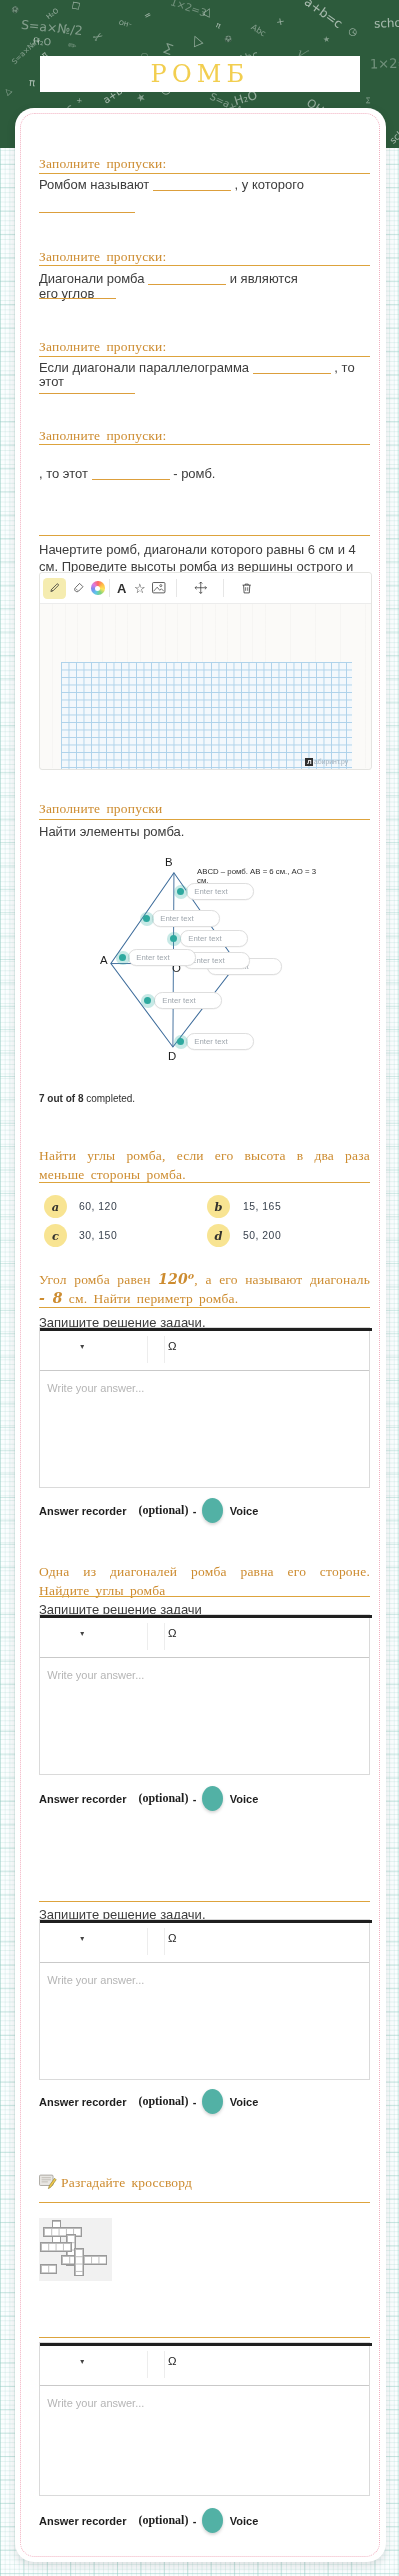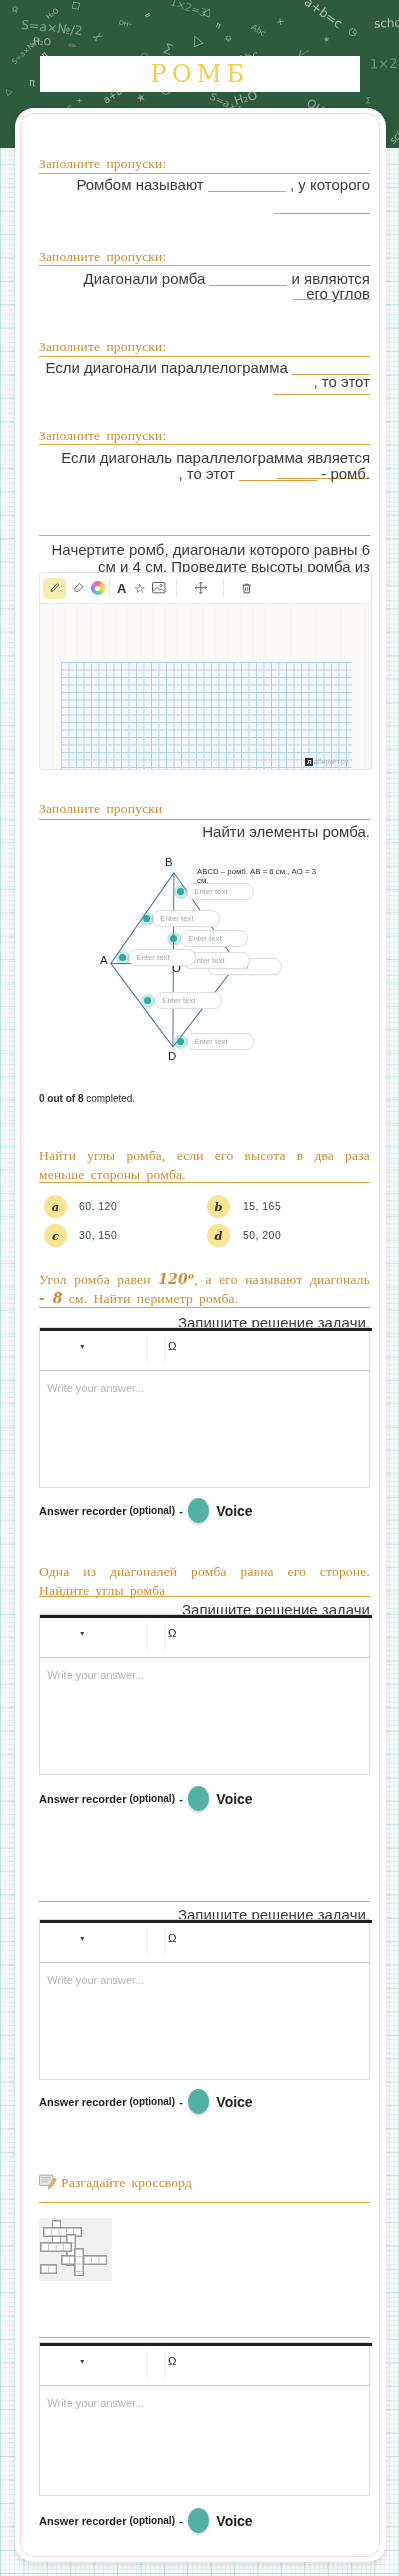--- a/index.html
+++ b/index.html
@@ -20,21 +20,21 @@
     display:flex;align-items:center;justify-content:center;}
   .banner-title{font-family:"DejaVu Serif",serif;font-size:24px;color:#f2ce4f;letter-spacing:5.2px;}
   
   .card{position:absolute;left:14.6px;top:108px;width:371px;height:2454px;background:#fff;
     border-radius:19px;box-shadow:0 3.1px 9.4px rgba(0,0,0,.12);}
   .dotted{position:absolute;left:5.2px;top:4.7px;right:5.2px;bottom:4.7px;border:1px dotted #f2afc0;border-radius:14.6px;pointer-events:none;}
   
   .sec-h{position:absolute;left:39px;width:331px;font-family:"Liberation Serif",serif;font-size:13.5px;
     color:#cd8c30;letter-spacing:0.2px;word-spacing:2.6px;line-height:19px;text-align:justify;}
   .hr{position:absolute;left:39px;width:331px;height:0;border-top:0.8px solid #dda33c;}
-  .body-t{position:absolute;left:39px;width:331px;font-size:15px;color:#3c3c3c;line-height:13.5px;text-align:right;}
+  .body-t{position:absolute;left:39px;width:331px;font-size:13px;color:#3c3c3c;line-height:13.5px;}
   .blank{display:inline-block;height:8.8px;border-bottom:0.8px solid #dc9f3c;vertical-align:-2.1px;}
   .hand{font-family:"DejaVu Serif",serif;font-style:italic;font-weight:bold;font-size:14px;}
   
   .dwidget{position:absolute;left:39px;top:572px;width:331px;height:196px;border:0.5px solid #e4e4e1;border-radius:3.1px;background:#fbfaf8;}
   .dtoolbar{position:absolute;left:0;top:0;width:100%;height:30px;background:#fff;border-bottom:0.5px solid #ececec;border-radius:3.1px 3.1px 0 0;}
   .dtb{position:absolute;top:4.7px;height:21px;display:flex;align-items:center;justify-content:center;color:#2e2e2e;}
   .dsep{position:absolute;top:6.2px;width:0.5px;height:17.7px;background:#e6e6e6;}
   .dcanvas{position:absolute;left:0;top:31px;width:100%;height:164px;border-radius:0 0 3.1px 3.1px;
     background:repeating-linear-gradient(90deg, rgba(0,0,0,.02) 0 0.5px, transparent 0.5px 12.5px);}
   .gridimg{position:absolute;left:21.3px;top:58px;width:291px;height:107px;background:#f3f8fc;
@@ -60,24 +60,24 @@
   .ed-toolbar{position:absolute;left:0;top:3.1px;width:100%;height:39px;background:#fff;}
   .ed-caret{position:absolute;left:37px;top:11.4px;font-size:7.8px;color:#444;width:10.4px;text-align:center;}
   .ed-om{position:absolute;left:128px;top:9.4px;font-size:11.4px;color:#222;}
   .ed-sep{position:absolute;top:5.2px;width:0.5px;height:27px;background:#ededed;}
   .ed-line{position:absolute;left:0;top:42px;width:100%;height:1px;background:#c9c9c9;}
   .ed-text{position:absolute;left:0;top:43px;width:100%;}
   .ed-ph{position:absolute;left:7.3px;top:11.4px;font-size:11px;color:#b5b5b5;}
   
   .rec{position:absolute;left:39px;height:27px;display:flex;align-items:center;font-size:11px;color:#1e1e1e;}
   .rec b{font-weight:bold;}
-  .rec .ro{font-size:10px;font-weight:bold;margin-left:3px;}
+  .rec .ro{font-size:12px;font-weight:bold;margin-left:12px;font-family:Liberation Serif, serif;}
   .rec .rd{font-weight:bold;margin:0 5.2px 0 4.2px;}
   .voice-c{width:21px;height:25px;border-radius:50%;background:#52b1a5;box-shadow:0 1.6px 3.1px rgba(0,0,0,.18);margin-right:7.3px;}
-  .rv{font-weight:bold;font-size:14px;}
+  .rv{font-weight:bold;font-size:11px;}
   
   .cw-img{position:absolute;left:39px;top:2218px;width:73px;height:63px;background:#f1f1f1;}
   .cw-w{position:absolute;background-color:#fff;border:0.5px solid #9a9a9a;
     background-image:linear-gradient(90deg,#b9b9b9 0.5px,transparent 0.5px),linear-gradient(#b9b9b9 0.5px,transparent 0.5px);
     background-size:7.3px 7.3px;}
 </style>
 </head>
 <body>
 
 <div class="page">
@@ -183,24 +183,20 @@
     <span>Если диагонали параллелограмма</span>
     <span class="blank" style="width:78px"></span>
     <span>, то этот</span>
   </div>
   <div class="body-t" style="top:381px">
     <span class="blank" style="width:96px"></span>
   </div>
 
   <div class="sec-h" style="top:426px">Заполните пропуски:</div>
   <div class="hr" style="top:444px"></div>
-  <div class="body-t" style="top:451px">
-    <span>Если диагональ параллелограмма является</span>
-    <span class="blank" style="width:93px"></span>
-  </div>
   <div class="body-t" style="top:467px">
     <span>, то этот</span>
     <span class="blank" style="width:78px"></span>
     <span>- ромб.</span>
   </div>
 
   <div class="hr" style="top:535px"></div>
   <div class="body-t" style="top:542px;line-height:16.7px">Начертите ромб, диагонали которого равны 6 см и 4 см. Проведите высоты ромба из вершины острого и тупого углов.</div>
 
   <div class="dwidget">
@@ -288,21 +284,21 @@
   <div class="bubble" style="left:207px;top:958px;width:75px;z-index:1">Enter text</div>
   <div class="bubble" style="left:183px;top:952px;width:67px;z-index:2">Enter text</div>
   <div class="bubble" style="left:128px;top:949px;width:68px;z-index:3">Enter text</div>
   <div class="dot" style="left:116px;top:951px;z-index:3"></div>
   <div class="bubble" style="left:154px;top:992px;width:68px;z-index:2">Enter text</div>
   <div class="dot" style="left:141px;top:994px;z-index:2"></div>
   <div class="bubble" style="left:186px;top:1033px;width:68px;z-index:2">Enter text</div>
   <div class="dot" style="left:174px;top:1035px;z-index:2"></div>
 
   <div class="prog" style="top:1093px">
-    <b>0 out of 8</b><span> completed.</span>
+    <b>7 out of 8</b><span> completed.</span>
   </div>
 
   <div class="sec-h" style="top:1146px">Найти углы ромба, если его высота в два раза меньше стороны ромба.</div>
   <div class="hr" style="top:1182px"></div>
   <div class="opt-c" style="left:44px;top:1195px">a</div>
   <div class="opt-t" style="left:79px;top:1201px">60, 120</div>
   <div class="opt-c" style="left:207px;top:1195px">b</div>
   <div class="opt-t" style="left:243px;top:1201px">15, 165</div>
   <div class="opt-c" style="left:44px;top:1224px">c</div>
   <div class="opt-t" style="left:79px;top:1230px">30, 150</div>

